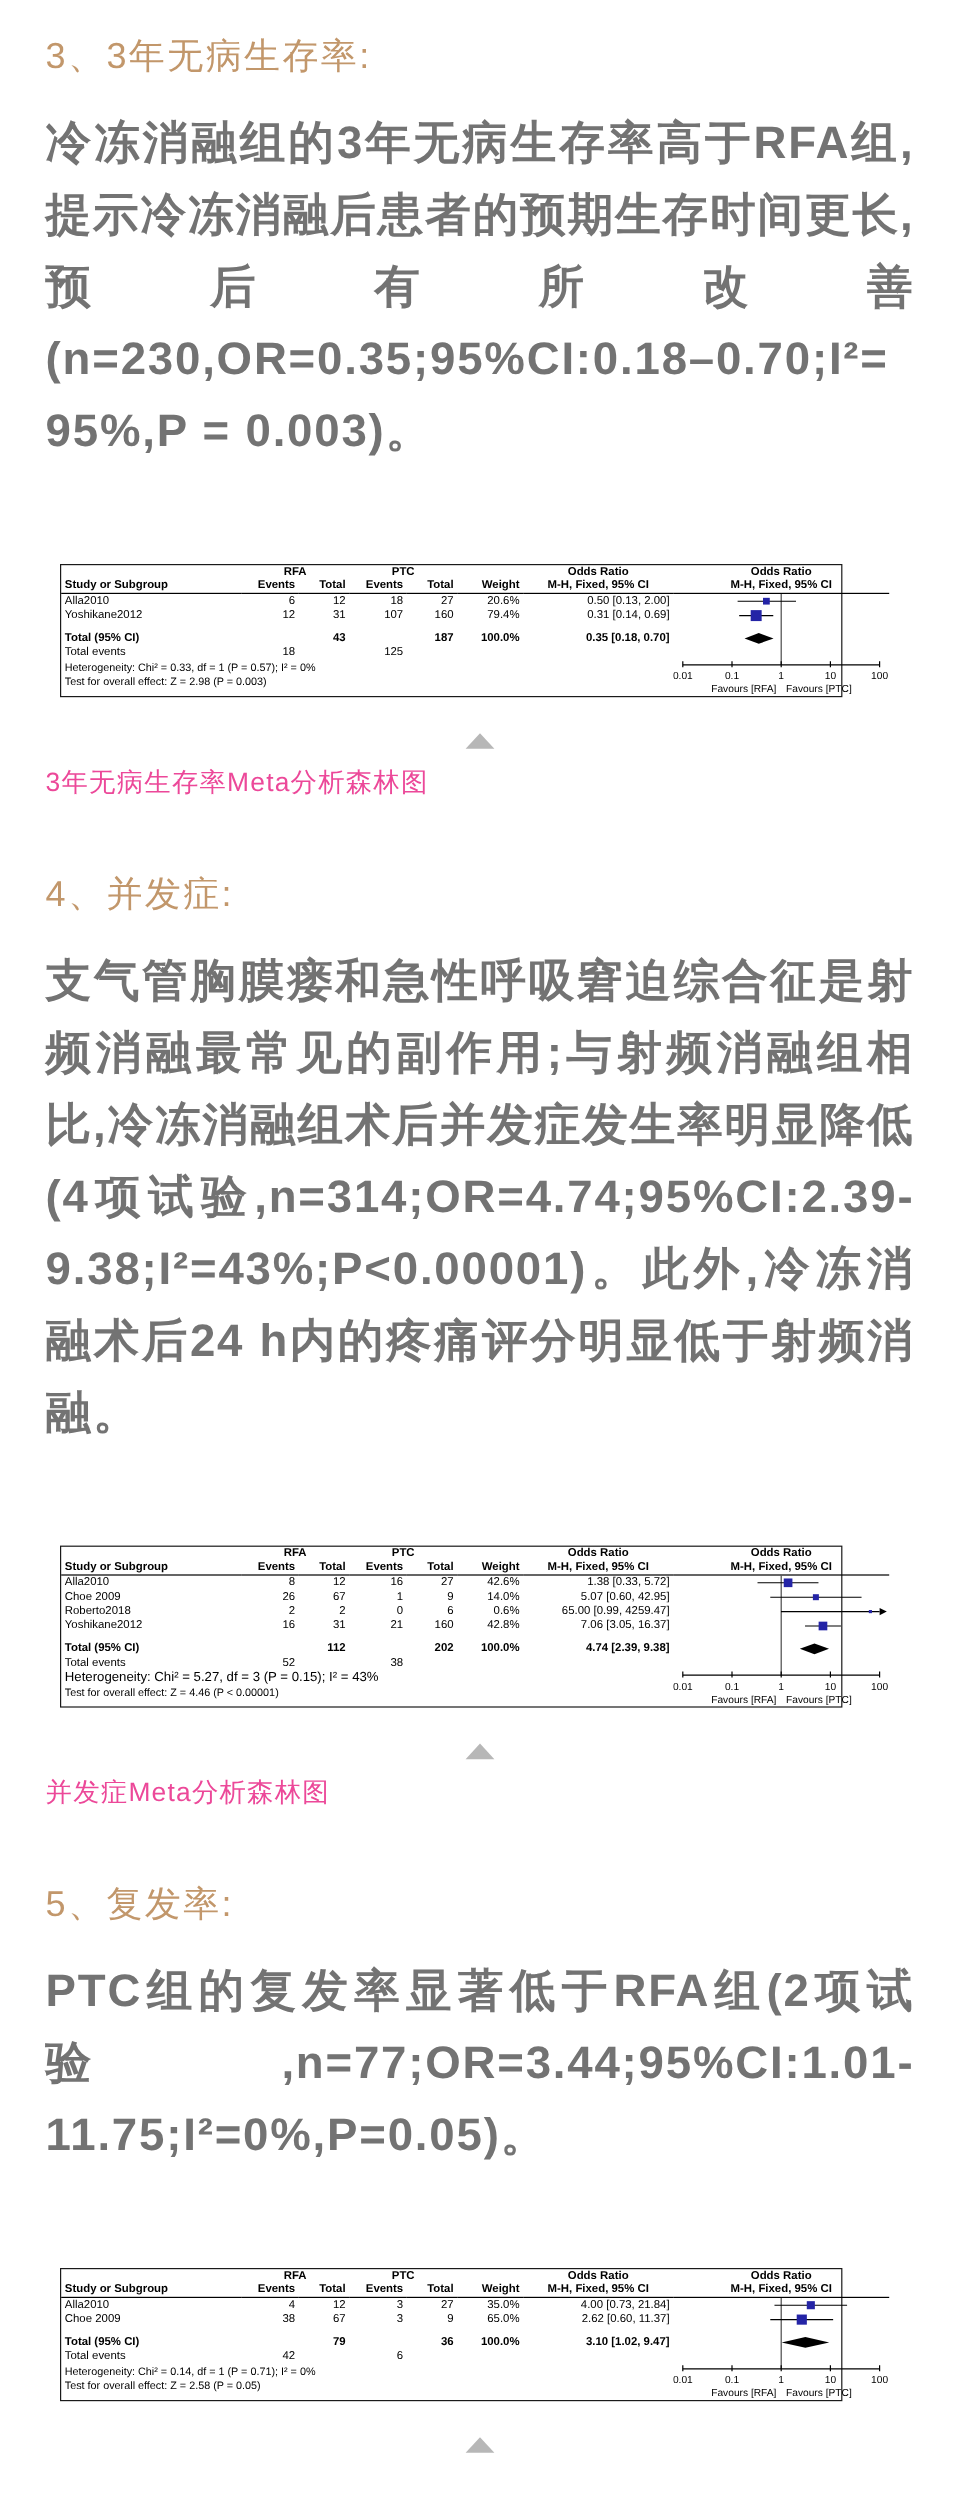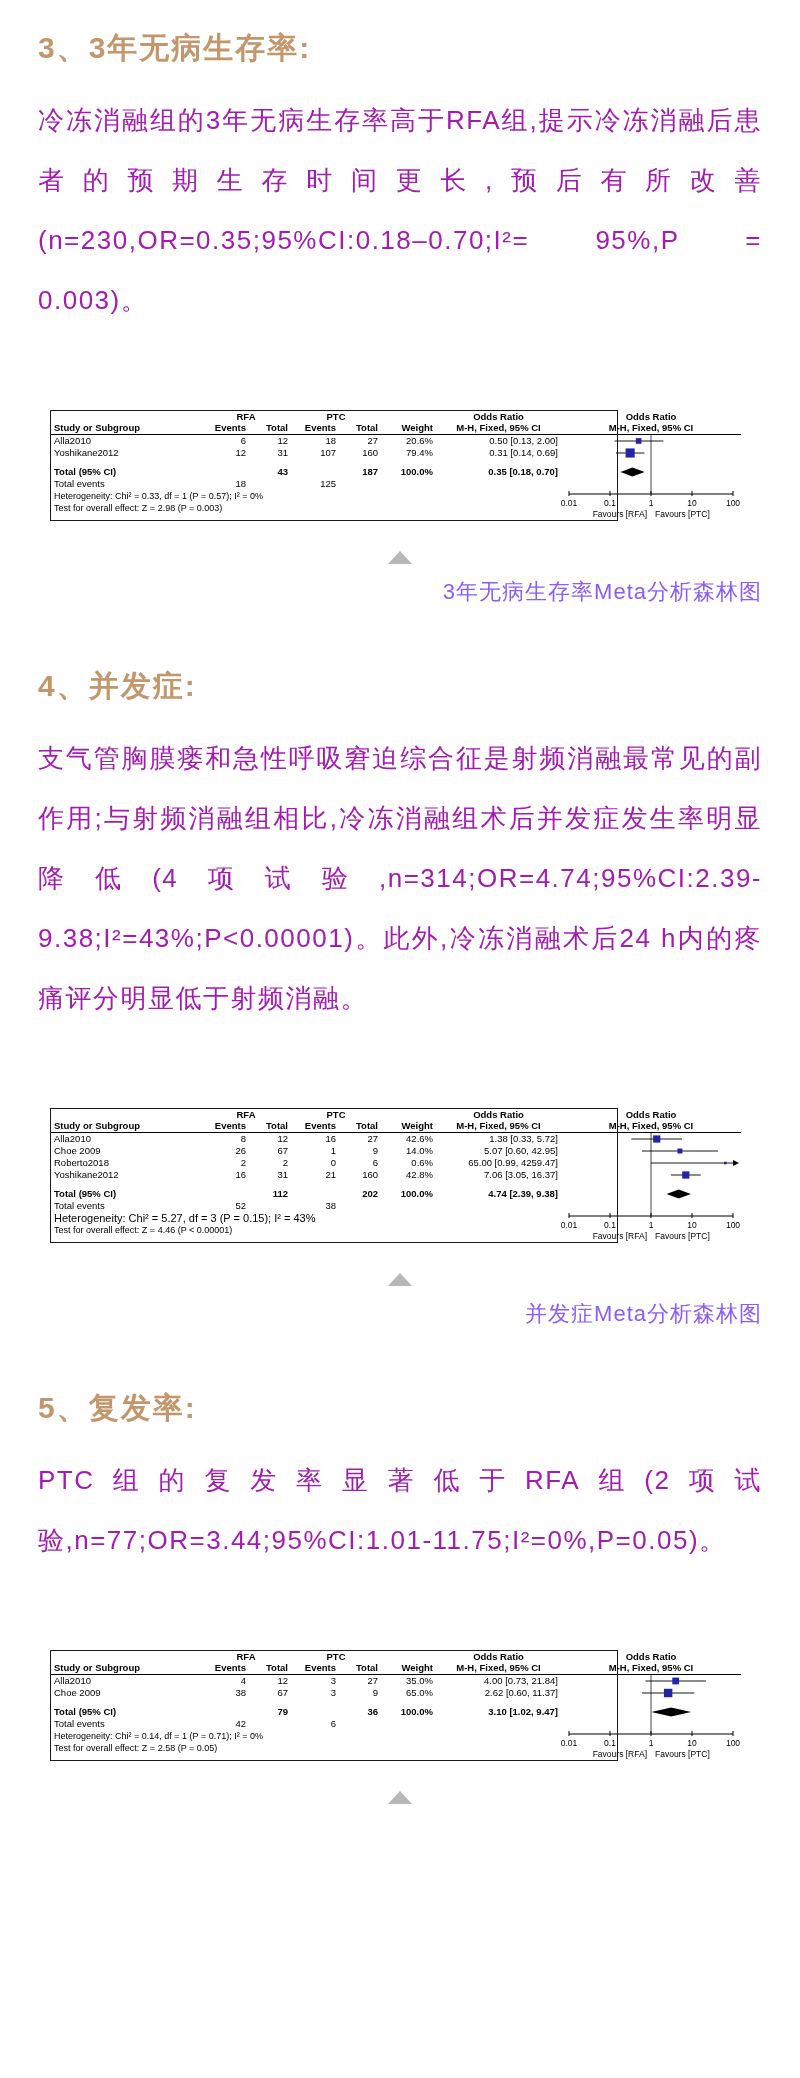--- a/index.html
+++ b/index.html
@@ -1,33 +1,33 @@
 <!DOCTYPE html>
 <html><head>
 <meta charset="utf-8">
 <style>
   *{margin:0;padding:0;box-sizing:border-box}
   html,body{background:#fff}
   body{font-family:"Liberation Sans","DejaVu Sans",sans-serif;color:#3c3c3c}
   .page{width:800px;height:2078px;background:#fff;padding:26px 38px 0;overflow:hidden}
-  .sec-heading{font-size:30px;line-height:44px;font-weight:700;letter-spacing:2px;color:#C2976B}
+  .sec-heading{font-size:30px;line-height:44px;font-weight:400;letter-spacing:2px;color:#C2976B}
   .sec{margin:0}
   .sec + .sec .sec-heading{margin-top:56px}
-  .body-text{font-size:26px;line-height:60px;letter-spacing:1.5px;color:#a21caf;text-align:justify;margin-top:20px;font-weight:400}
-  .fp-wrap{position:relative;width:568px;margin:80px 0 0 12px;border:1px solid #1a1a1a;background:#fff}
+  .body-text{font-size:38px;line-height:60px;letter-spacing:1.5px;color:#737373;text-align:justify;margin-top:20px;font-weight:700}
+  .fp-wrap{position:relative;width:652px;margin:80px 0 0 12px;border:1px solid #1a1a1a;background:#fff}
   .fp-grid{display:grid;font-size:9.5px;color:#000;line-height:1}
   .fp-grid .c{white-space:nowrap;padding:0 3px;display:flex;align-items:center;overflow:visible}
   .fp-grid .r{justify-content:flex-end}
   .fp-grid .ctr{justify-content:center}
   .fp-grid .b{font-weight:700}
   .fp-grid .u{border-bottom:1px solid #000}
   .fp-svg{position:absolute;top:0}
   .tri-row{margin-top:30px;text-align:center;line-height:0}
   .tri{display:inline-block;width:0;height:0;border-left:12px solid transparent;border-right:12px solid transparent;border-bottom:13px solid #b7b7b7}
-  .fig-caption{text-align:right;color:#8b5cf6;font-size:22px;letter-spacing:1px;margin-top:12px;line-height:32px}
+  .fig-caption{text-align:left;color:#ec4899;font-size:22px;letter-spacing:1px;margin-top:12px;line-height:32px}
 </style>
 </head>
 <body>
 
 <div class="page">
 
   <div class="sec">
     <h2 class="sec-heading">3、3年无病生存率:</h2>
     <p class="body-text">冷冻消融组的3年无病生存率高于RFA组,提示冷冻消融后患者的预期生存时间更长,预后有所改善(n=230,OR=0.35;95%CI:0.18–0.70;I²= 95%,P = 0.003)。</p>
     <div class="fp-wrap" style="height: 111px;">

